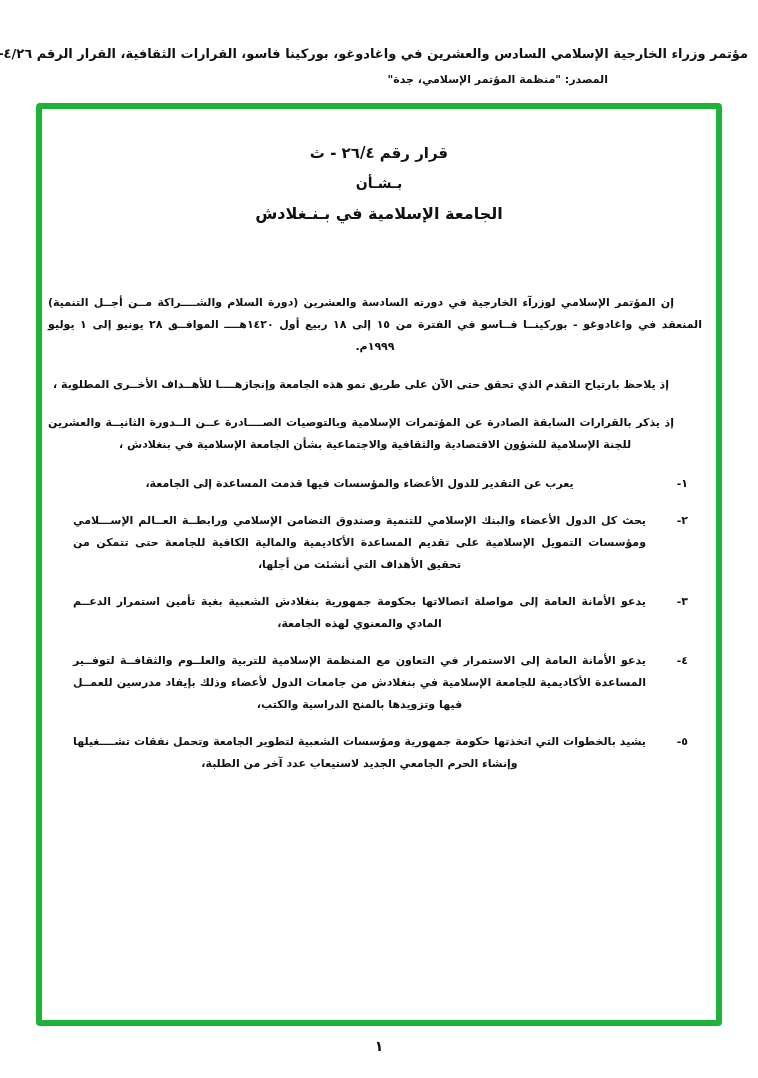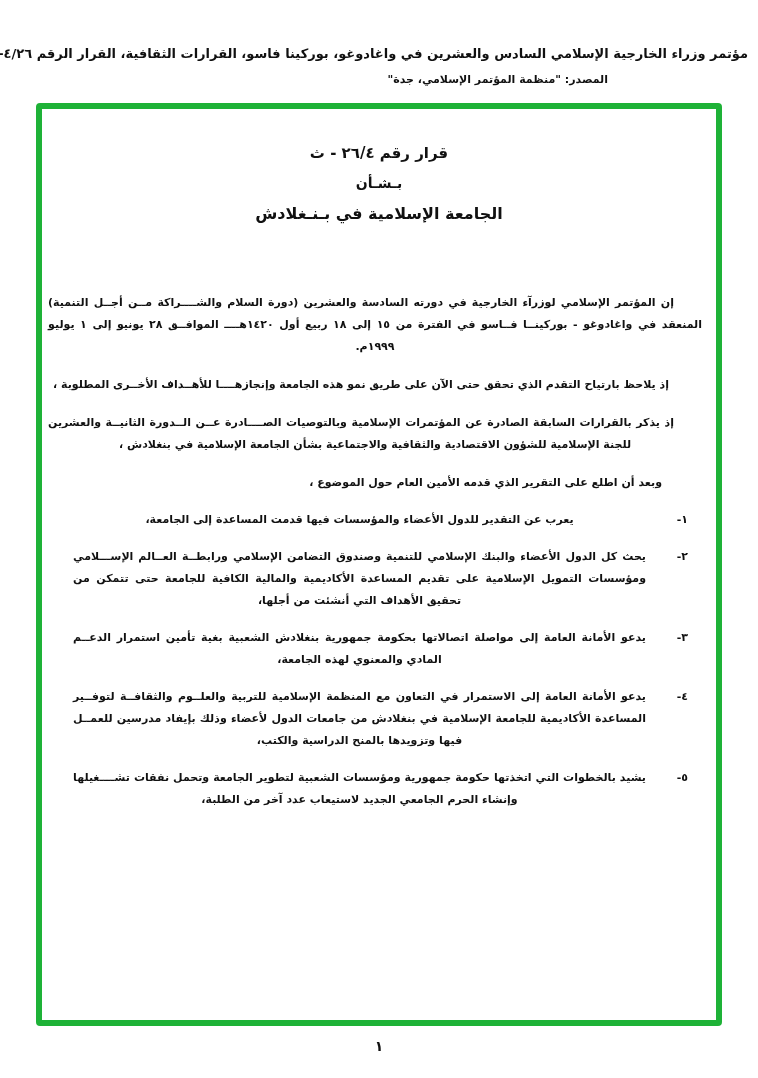--- a/index.html
+++ b/index.html
@@ -77,21 +77,20 @@
     </div>
 
     <div class="content">
 
       <p class="para">إن المؤتمر الإسلامي لوزرآء الخارجية في دورته السادسة والعشرين (دورة السلام والشــــراكة مــن أجــل التنمية) المنعقد في واغادوغو - بوركينــا فــاسو في الفترة من ١٥ إلى ١٨ ربيع أول ١٤٢٠هــــ الموافــق ٢٨ يونيو إلى ١ يوليو ١٩٩٩م.</p>
 
       <p class="para">إذ يلاحظ بارتياح التقدم الذي تحقق حتى الآن على طريق نمو هذه الجامعة وإنجازهــــا للأهــداف الأخــرى المطلوبة ،</p>
 
       <p class="para">إذ يذكر بالقرارات السابقة الصادرة عن المؤتمرات الإسلامية وبالتوصيات الصــــادرة عــن الــدورة الثانيــة والعشرين للجنة الإسلامية للشؤون الاقتصادية والثقافية والاجتماعية بشأن الجامعة الإسلامية في بنغلادش ،</p>
 
-      <p class="para single">وبعد أن اطلع على التقرير الذي قدمه الأمين العام حول الموضوع ،</p>
 
       <div class="list">
 
         <div class="item">
           <span class="item-num">١-</span>
           <span class="item-text">يعرب عن التقدير للدول الأعضاء والمؤسسات فيها قدمت المساعدة إلى الجامعة،</span>
         </div>
 
         <div class="item">
           <span class="item-num">٢-</span>

